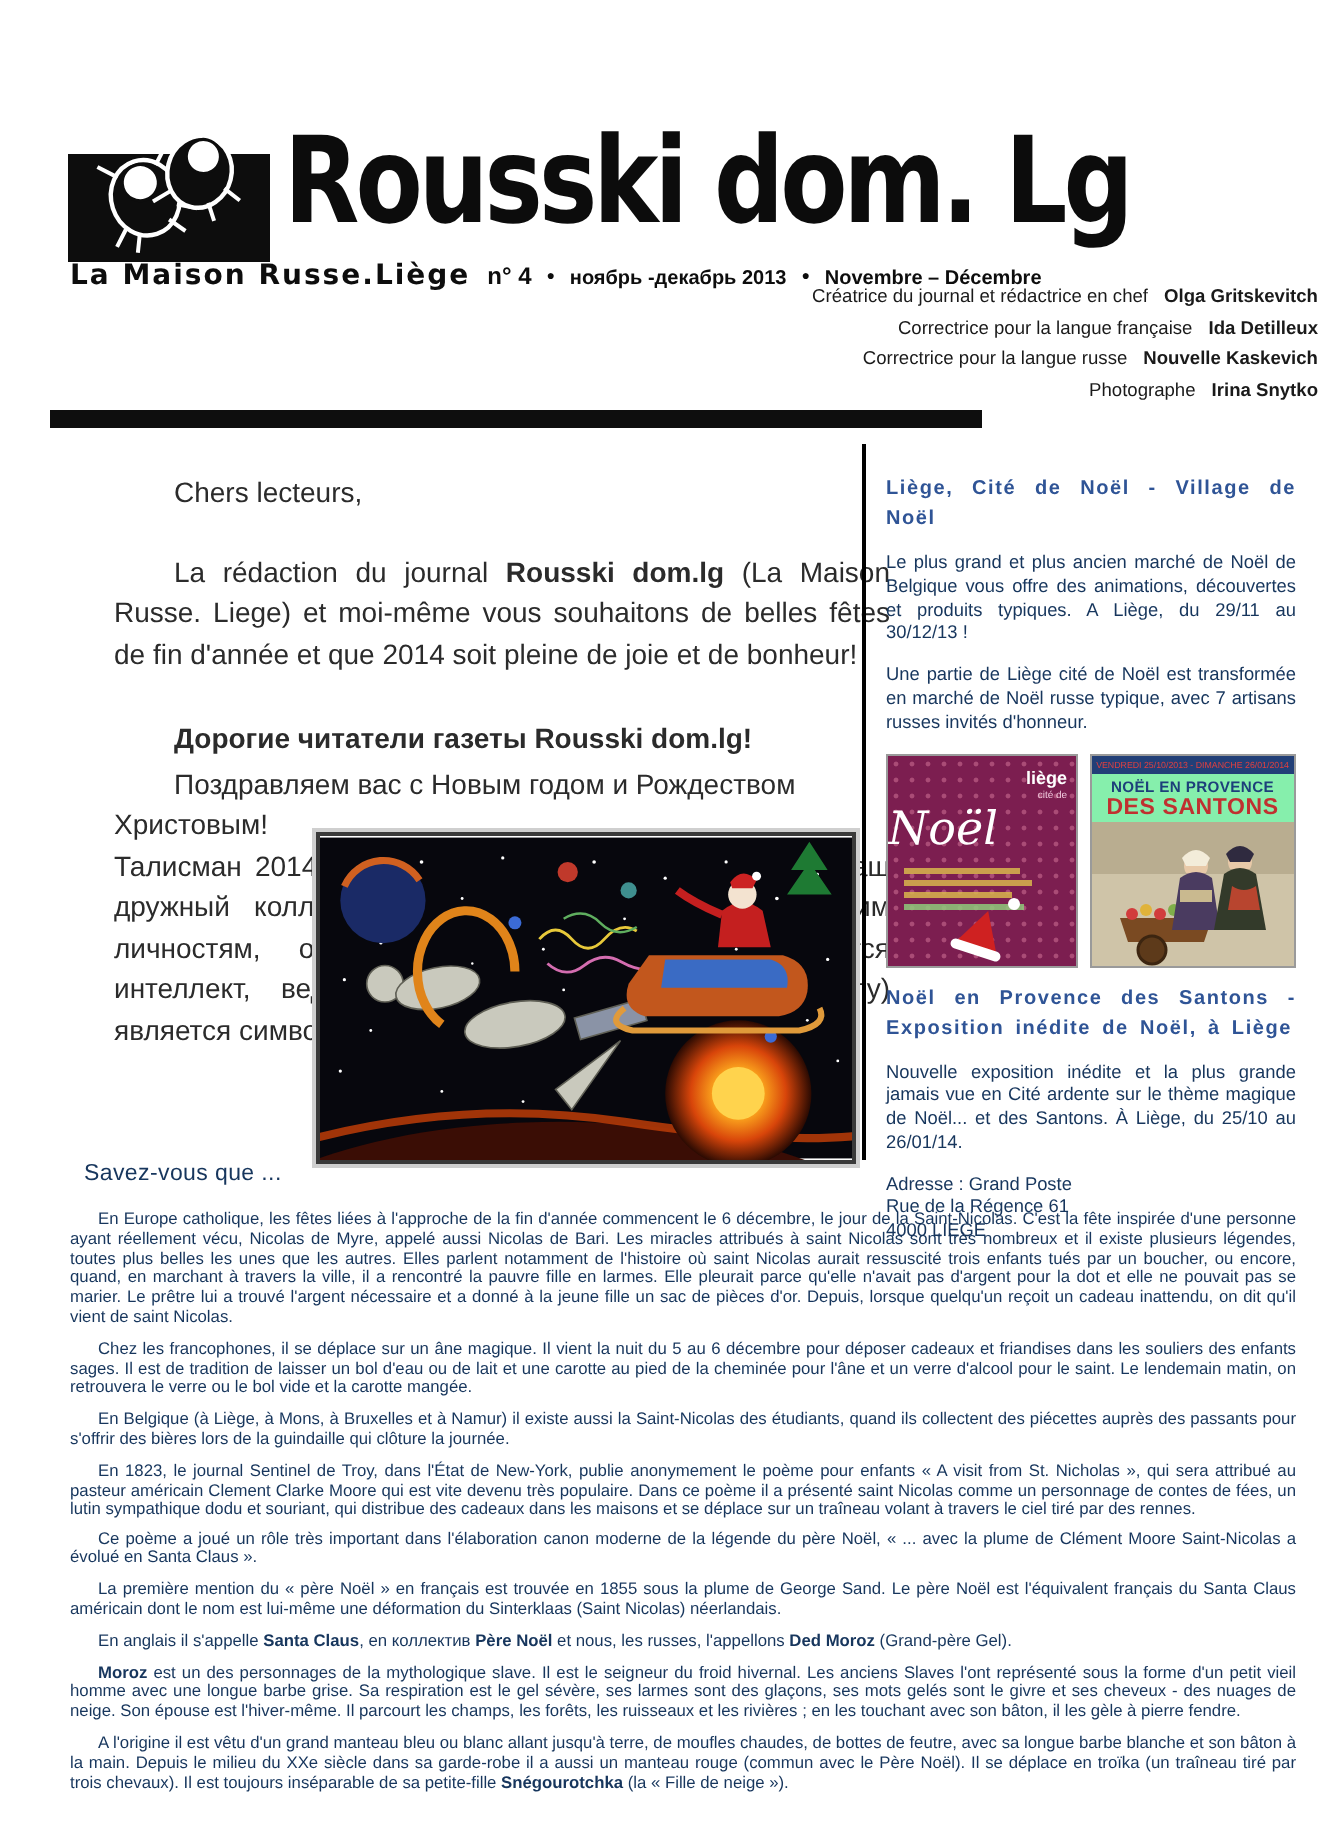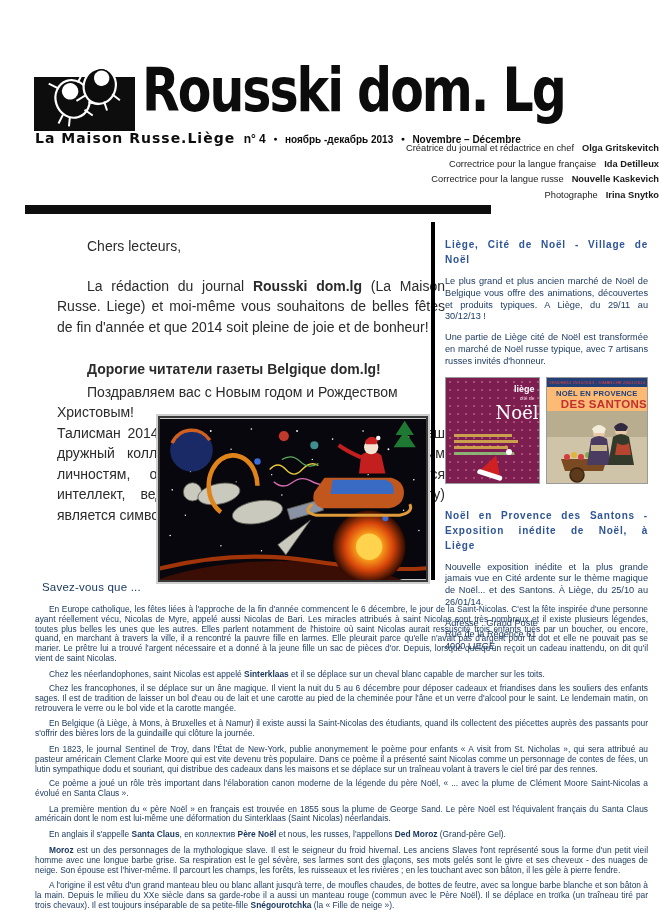--- a/index.html
+++ b/index.html
@@ -33,46 +33,46 @@
   .ru-ind{text-indent:30px;}
   .ru-just{text-align:justify;}
 
   
   .postcard{position:absolute;left:158px;top:416px;width:266px;height:162px;background:#fff;
             border:2px solid #3a3a3a;box-shadow:0 0 0 2px #cfcfcf;}
   .postcard svg{display:block;width:100%;height:100%;}
 
   
   .right-col{position:absolute;left:431px;top:222px;width:217px;height:358px;
-             border-left:4px solid #000000;padding-left:10px;box-sizing:border-box;}
+             border-left:2px solid #000000;padding-left:10px;box-sizing:border-box;}
   .sec-title{color:#2f5496;font-weight:bold;font-size:10px;letter-spacing:0.8px;
              word-spacing:2px;line-height:15px;margin:15px 0 9px 0;text-align:justify;}
   .right-col .body-p{color:#17365d;font-size:9.2px;line-height:11.8px;text-align:justify;margin:0 0 9px 0;}
-  .posters{display:flex;gap:6px;margin:3px 0 24px 0;}
+  .posters{display:flex;gap:6px;margin:3px 0 8px 0;}
   .poster{position:relative;height:107px;border:1px solid #9a9a9a;box-sizing:border-box;overflow:hidden;}
   .poster1{width:97px;background:#7c1e50;
            background-image:radial-gradient(circle,rgba(255,160,190,.35) 1px,transparent 1.4px);
            background-size:8px 8px;}
   .p1-city{position:absolute;right:4px;top:6px;color:#fff;font-weight:bold;font-size:9px;}
   .p1-tag{position:absolute;right:4px;top:17px;color:#f0c9dd;font-size:5px;}
-  .p1-title{position:absolute;left:0;right:0;top:24px;text-align:right;color:#fff;
-            font-family:"DejaVu Serif",serif;font-size:18px;}
+  .p1-title{position:absolute;left:0;right:0;top:24px;text-align:left;color:#fff;
+            font-family:"DejaVu Serif",serif;font-style:italic;font-size:23px;}
   .p1-bar{position:absolute;left:8px;height:3px;background:#d9b64c;opacity:.85;}
   .p1-hat{position:absolute;left:36px;bottom:8px;width:0;height:0;
           border-left:11px solid transparent;border-right:11px solid transparent;
           border-bottom:20px solid #cf2121;transform:rotate(18deg);}
   .p1-hat:after{content:"";position:absolute;left:-13px;top:18px;width:26px;height:5px;
                 background:#fff;border-radius:3px;}
   .p1-pom{position:absolute;left:60px;bottom:28px;width:6px;height:6px;border-radius:50%;background:#fff;}
-  .poster2{width:105px;background:#fdba74;}
+  .poster2{width:105px;background:#86efac;}
   .p2-strip{position:absolute;left:0;top:0;right:0;height:9px;background:#223f77;
             color:#e04040;font-size:4.4px;line-height:9px;text-align:center;white-space:nowrap;}
   .p2-t1{position:absolute;left:0;right:0;top:11px;text-align:center;color:#1d3f7a;
          font-weight:bold;font-size:7.6px;letter-spacing:0.2px;}
-  .p2-t2{position:absolute;left:0;right:0;top:20px;text-align:right;color:#c03030;
+  .p2-t2{position:absolute;left:0;right:0;top:20px;text-align:center;color:#c03030;
          font-weight:bold;font-size:11.5px;letter-spacing:0.3px;}
   .p2-badge{position:absolute;right:2px;top:38px;width:30px;color:#c03030;font-weight:bold;
             font-size:4.6px;line-height:5.4px;text-align:center;}
   .poster2 svg{position:absolute;left:0;bottom:0;width:105px;height:72px;}
   .addr{color:#17365d;font-size:9.2px;line-height:11.5px;margin-top:2px;}
 
   
   .facts{position:absolute;left:35px;top:581px;width:613px;}
   .facts-head{margin:0 0 12px 7px;color:#17365d;font-size:11.5px;font-weight:normal;letter-spacing:0.2px;}
   .facts p{color:#17365d;font-size:8.4px;line-height:9.8px;text-align:justify;
@@ -126,21 +126,21 @@
     <div>
       <span>Photographe</span><span class="credit-name">Irina Snytko</span>
     </div>
   </div>
 
   <div class="black-bar"></div>
 
   <div class="left-col">
     <p class="salutation">Chers lecteurs,</p>
     <p class="p-fr"><span>La rédaction du journal </span><b>Rousski dom.lg</b><span> (La Maison Russe. Liege) et moi-même vous souhaitons de belles fêtes de fin d'année et que 2014 soit pleine de joie et de bonheur!</span></p>
-    <p class="ru-head">Дорогие читатели газеты Belgique dom.lg!</p>
+    <p class="ru-head">Дорогие читатели газеты Rousski dom.lg!</p>
     <p class="ru-ind">Поздравляем вас с Новым годом и Рождеством Христовым!</p>
     <p class="ru-just">Талисман 2014 года – синяя деревянная лошадь, и наш дружный коллектив желает успехов всем творческим личностям, основным ресурсом которых является интеллект, ведь Лошадь (по китайскому гороскопу) является символом мудрости и чистого разума!</p>
   </div>
 
   <div class="postcard">
     <svg viewBox="0 0 262 158">
       <defs>
         <radialGradient id="sun" cx="50%" cy="50%" r="50%">
           <stop offset="0%" stop-color="#ffe87a"></stop>
           <stop offset="30%" stop-color="#ffae1f"></stop>
@@ -273,21 +273,20 @@
     <div class="addr">
       <div>Adresse :  Grand Poste</div>
       <div>Rue de la Régence 61</div>
       <div>4000 LIEGE</div>
     </div>
   </div>
 
   <div class="facts">
     <h2 class="facts-head">Savez-vous que ...</h2>
     <p class="gap">En Europe catholique, les fêtes liées à l'approche de la fin d'année commencent le 6 décembre, le jour de la Saint-Nicolas. C'est la fête inspirée d'une personne ayant réellement vécu, Nicolas de Myre, appelé aussi Nicolas de Bari. Les miracles attribués à saint Nicolas sont très nombreux et il existe plusieurs légendes, toutes plus belles les unes que les autres. Elles parlent notamment de l'histoire où saint Nicolas aurait ressuscité trois enfants tués par un boucher, ou encore, quand, en marchant à travers la ville, il a rencontré la pauvre fille en larmes. Elle pleurait parce qu'elle n'avait pas d'argent pour la dot et elle ne pouvait pas se marier. Le prêtre lui a trouvé l'argent nécessaire et a donné à la jeune fille un sac de pièces d'or. Depuis, lorsque quelqu'un reçoit un cadeau inattendu, on dit qu'il vient de saint Nicolas.</p>
-    <p><span>Chez les néerlandophones, saint Nicolas est appelé </span><b>Sinterklaas</b><span> et il se déplace sur un cheval blanc capable de marcher sur les toits.</span></p>
     <p class="gap">Chez les francophones, il se déplace sur un âne magique. Il vient la nuit du 5 au 6 décembre pour déposer cadeaux et friandises dans les souliers des enfants sages. Il est de tradition de laisser un bol d'eau ou de lait et une carotte au pied de la cheminée pour l'âne et un verre d'alcool pour le saint. Le lendemain matin, on retrouvera le verre ou le bol vide et la carotte mangée.</p>
     <p class="gap">En Belgique (à Liège, à Mons, à Bruxelles et à Namur) il existe aussi la Saint-Nicolas des étudiants, quand ils collectent des piécettes auprès des passants pour s'offrir des bières lors de la guindaille qui clôture la journée.</p>
     <p>En 1823, le journal Sentinel de Troy, dans l'État de New-York, publie anonymement le poème pour enfants « A visit from St. Nicholas », qui sera attribué au pasteur américain Clement Clarke Moore qui est vite devenu très populaire. Dans ce poème il a présenté saint Nicolas comme un personnage de contes de fées, un lutin sympathique dodu et souriant, qui distribue des cadeaux dans les maisons et se déplace sur un traîneau volant à travers le ciel tiré par des rennes.</p>
     <p class="gap">Ce poème a joué un rôle très important dans l'élaboration canon moderne de la légende du père Noël, « ... avec la plume de Clément Moore Saint-Nicolas a évolué en Santa Claus ».</p>
     <p class="gap">La première mention du « père Noël » en français est trouvée en 1855 sous la plume de George Sand. Le père Noël est l'équivalent français du Santa Claus américain dont le nom est lui-même une déformation du Sinterklaas (Saint Nicolas) néerlandais.</p>
     <p class="gap"><span>En anglais il s'appelle </span><b>Santa Claus</b><span>, en коллектив </span><b>Père Noël</b><span> et nous, les russes, l'appellons </span><b>Ded Moroz</b><span> (Grand-père Gel).</span></p>
     <p class="gap"><span></span><b>Moroz</b><span> est un des personnages de la mythologique slave. Il est le seigneur du froid hivernal. Les anciens Slaves l'ont représenté sous la forme d'un petit vieil homme avec une longue barbe grise. Sa respiration est le gel sévère, ses larmes sont des glaçons, ses mots gelés sont le givre et ses cheveux - des nuages de neige. Son épouse est l'hiver-même. Il parcourt les champs, les forêts, les ruisseaux et les rivières ; en les touchant avec son bâton, il les gèle à pierre fendre.</span></p>
     <p><span>A l'origine il est vêtu d'un grand manteau bleu ou blanc allant jusqu'à terre, de moufles chaudes, de bottes de feutre, avec sa longue barbe blanche et son bâton à la main. Depuis le milieu du XXe siècle dans sa garde-robe il a aussi un manteau rouge (commun avec le Père Noël). Il se déplace en troïka (un traîneau tiré par trois chevaux). Il est toujours inséparable de sa petite-fille </span><b>Snégourotchka</b><span> (la « Fille de neige »).</span></p>
   </div>
 

